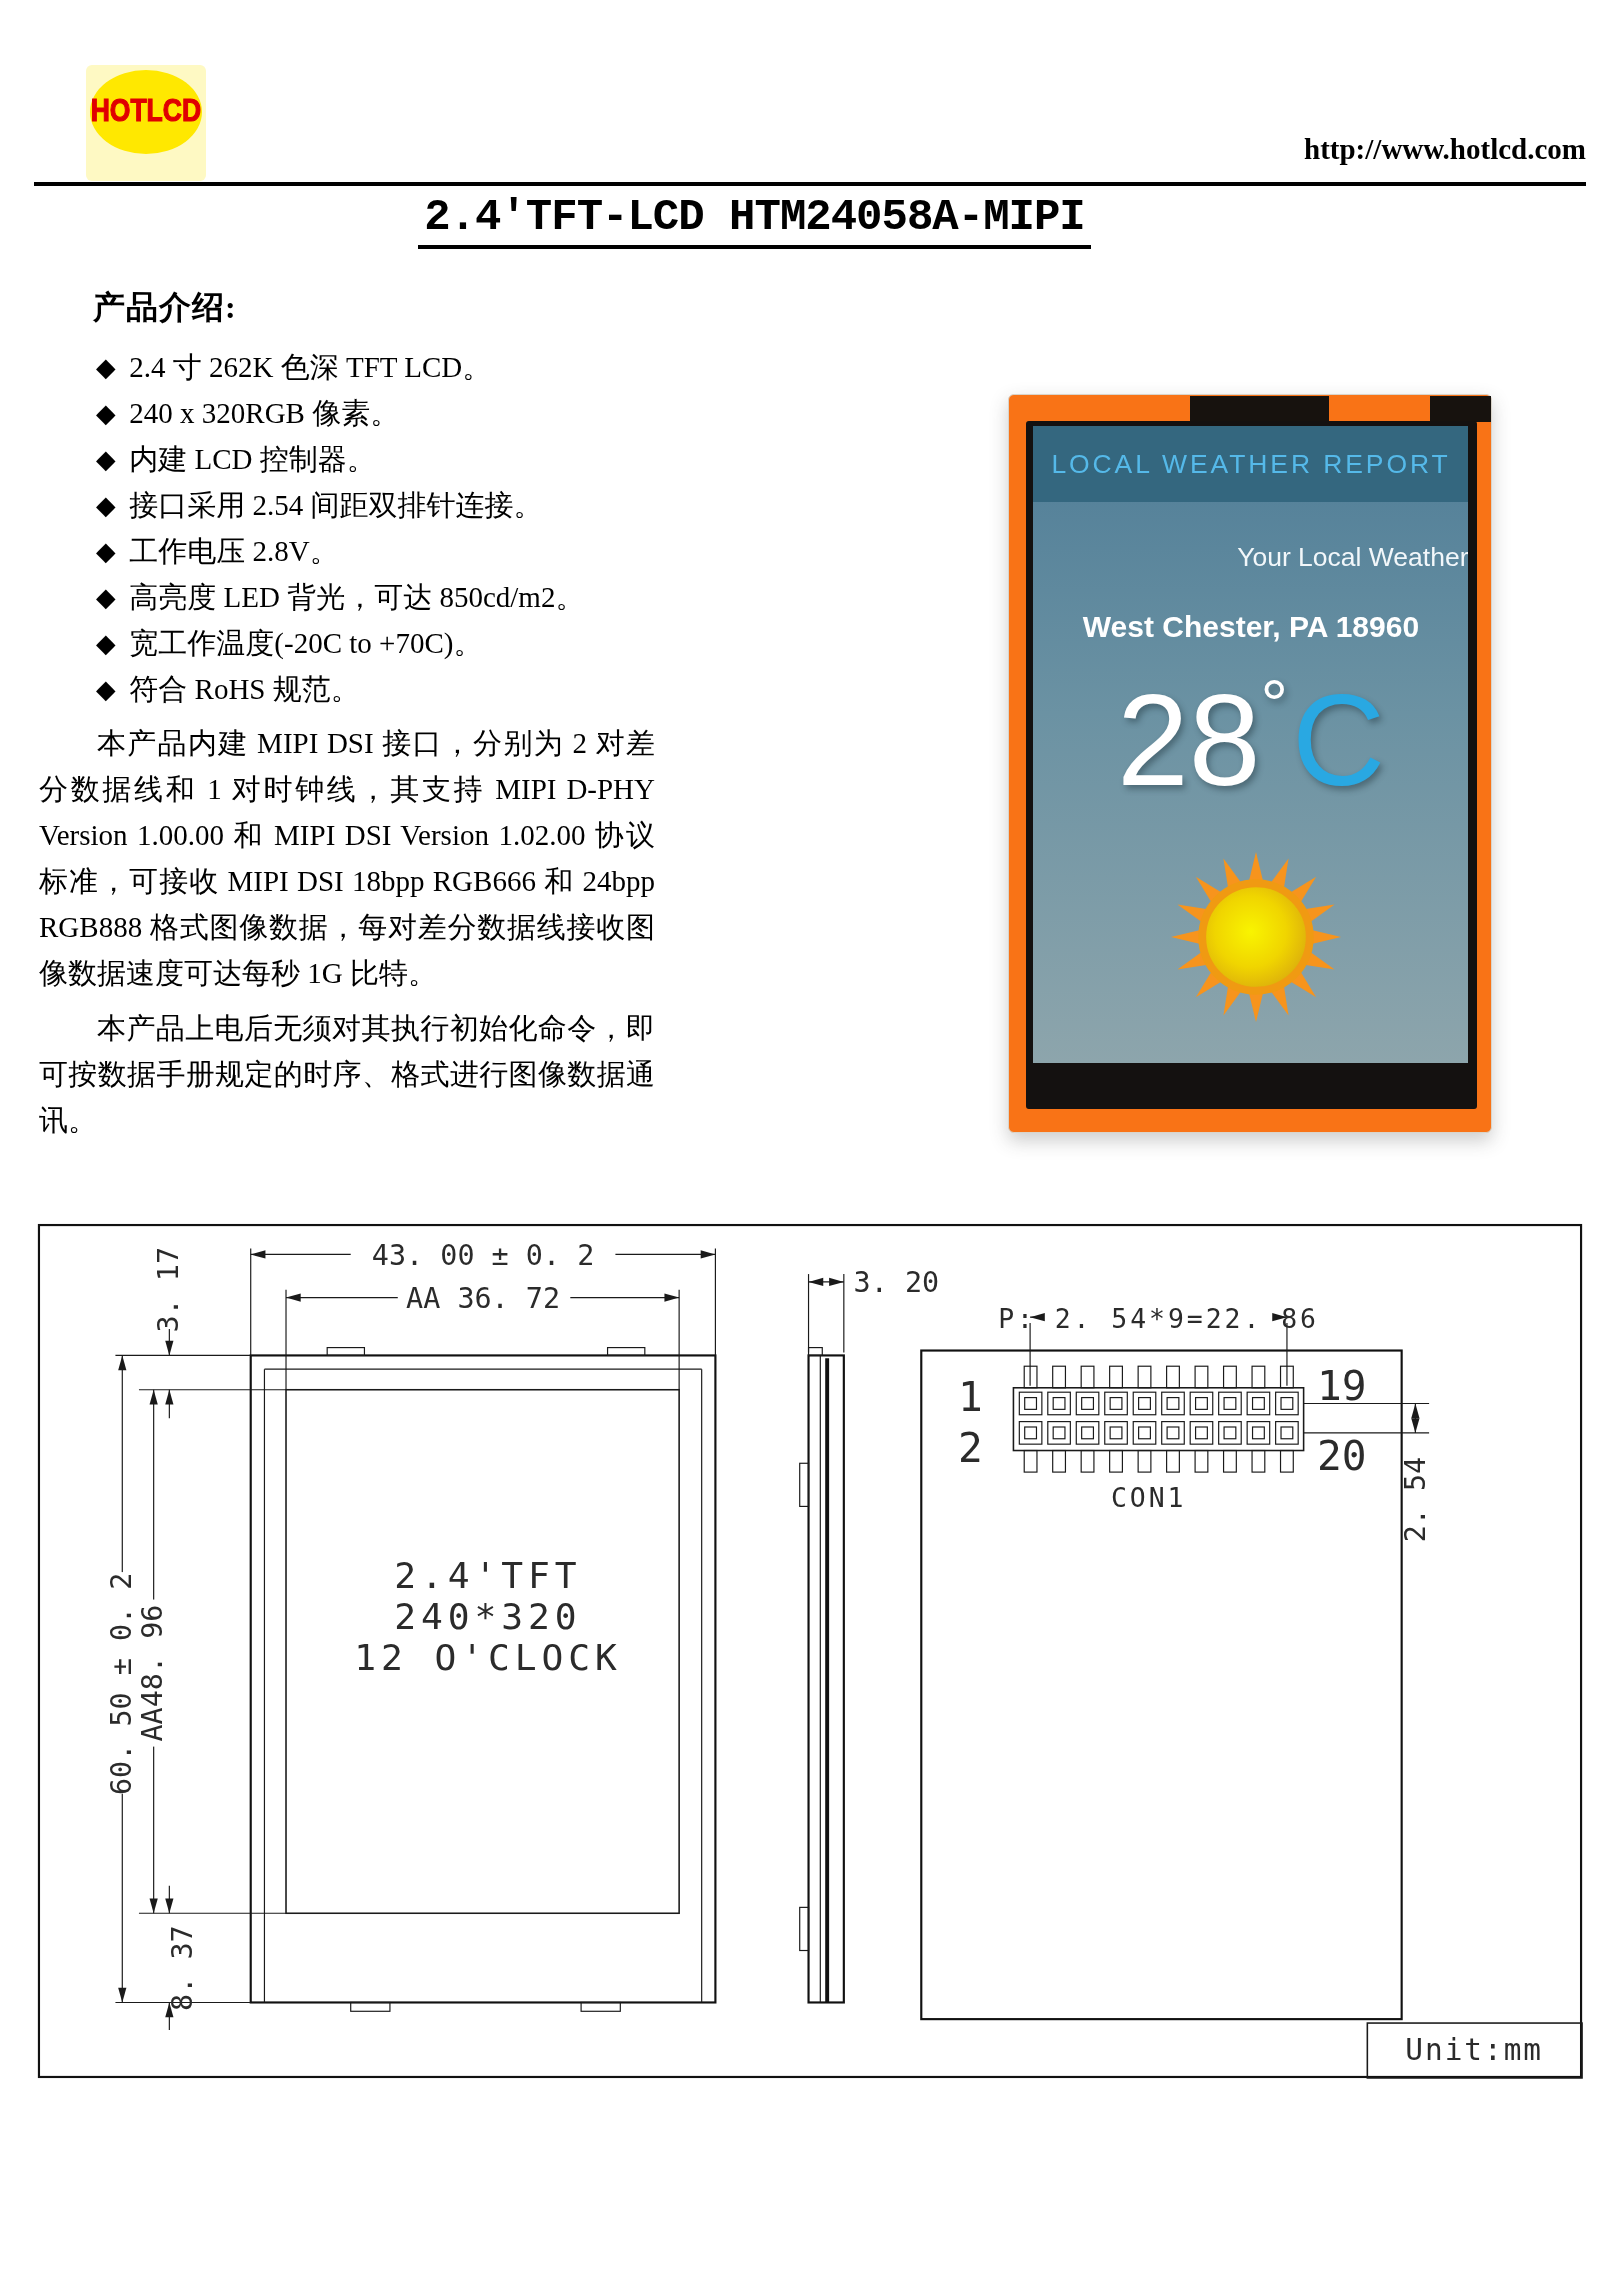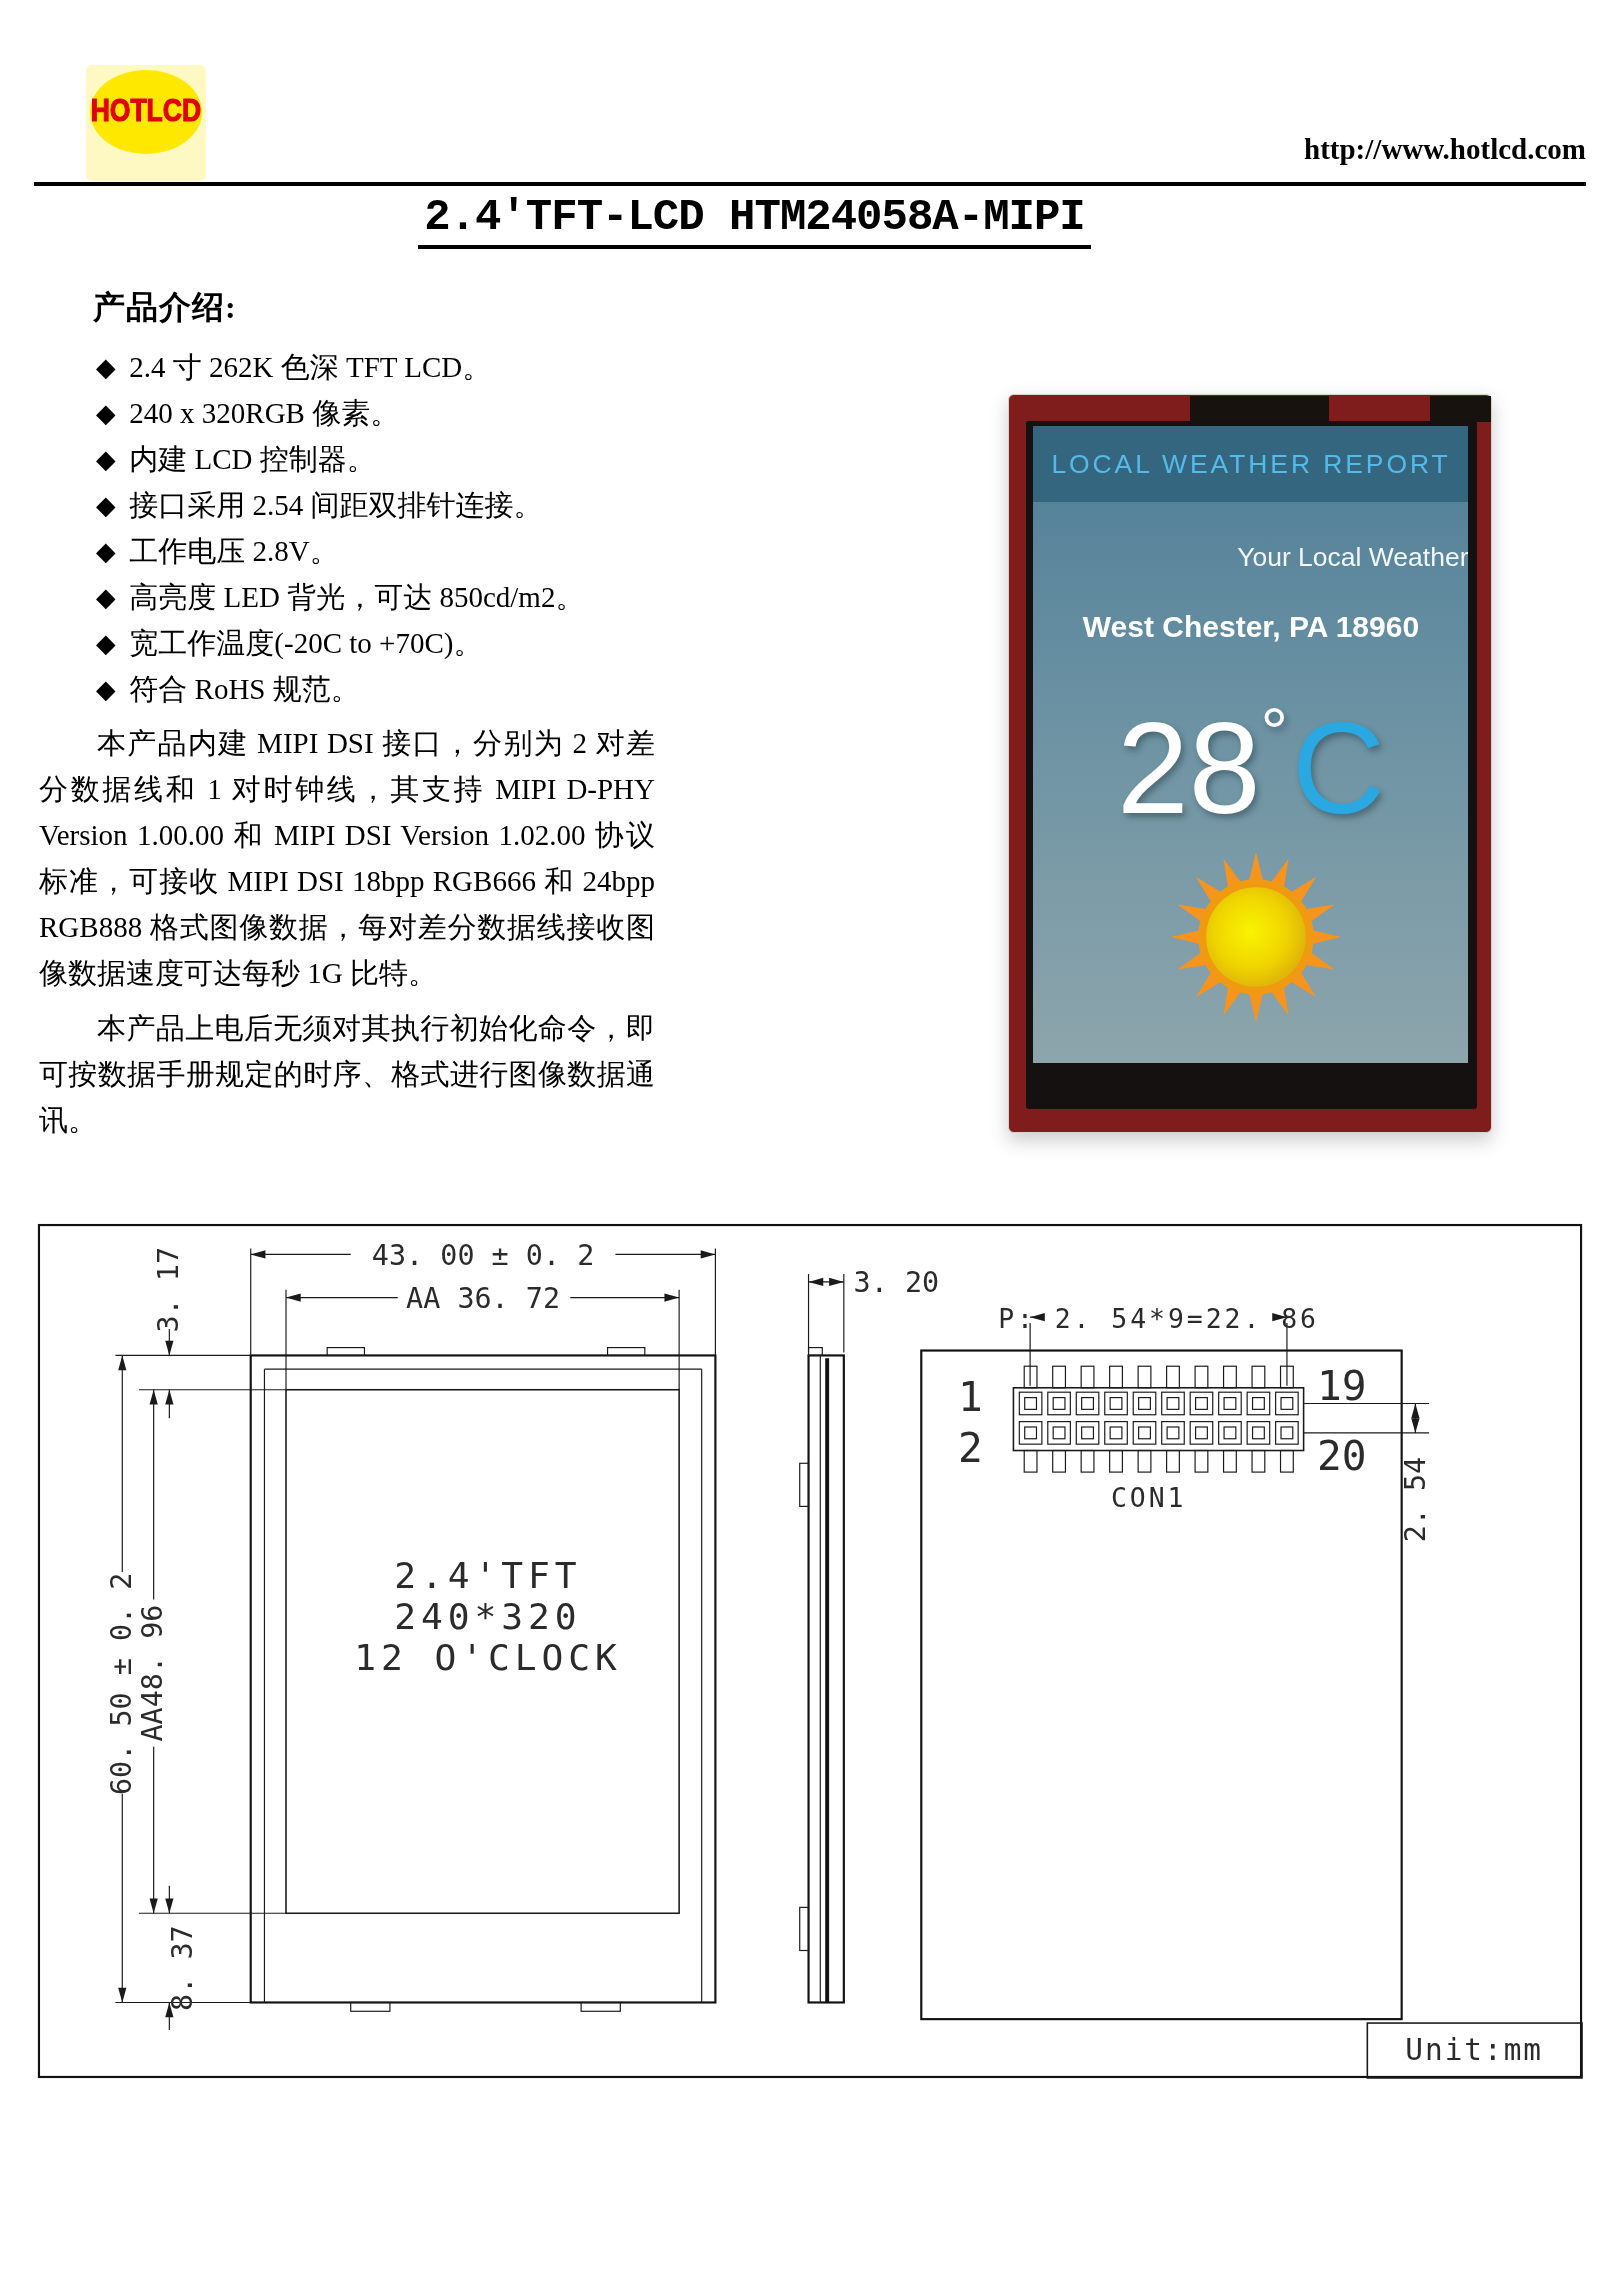--- a/index.html
+++ b/index.html
@@ -28,37 +28,37 @@
 
   
   .intro{left:39px;top:286px;width:616px;font-size:29px;}
   .intro-heading{margin-left:54px;font-size:32px;font-weight:bold;letter-spacing:1px;}
   .bullets{list-style:none;margin:13.7px 0 0 57px;padding:0;}
   .bullets li{line-height:46px;white-space:nowrap;}
   .bullet-mark{display:inline-block;font-size:25.5px;margin-right:13.7px;vertical-align:1px;font-family:"DejaVu Sans",sans-serif;}
   .para{margin-top:8.8px;text-align:justify;text-indent:2em;line-height:46px;font-size:29px;}
 
   
-  .module{left:1008px;top:394px;width:482px;height:737px;background:#7f1d1d;border:1px solid #d9d4ca;
+  .module{left:1008px;top:394px;width:482px;height:737px;background:#f97316;border:1px solid #d9d4ca;
           border-radius:5.9px;box-shadow:0 7.8px 17.6px rgba(60,60,60,.25);}
   .tape{position:absolute;height:25.5px;background:#17120e;top:1px;}
   .tape1{left:181px;width:139px;}
   .tape2{left:421px;width:61px;}
   .bezel{position:absolute;left:16.7px;top:25.5px;width:451px;height:688px;background:#141110;border-radius:2.9px;}
   .screen{position:absolute;left:7.8px;top:5.9px;width:435px;height:637px;overflow:hidden;
           background:linear-gradient(180deg,#4f7d97 0%,#6b92a3 45%,#8da5ac 100%);}
   .scr-header{position:absolute;left:0;top:0;width:100%;height:76px;background:#34677f;
               display:flex;align-items:center;justify-content:center;}
   .scr-header span{font-family:"Liberation Sans",sans-serif;font-size:26.5px;color:#55b9e9;letter-spacing:2.9px;}
   .scr-sub{position:absolute;left:0;top:116px;width:100%;text-align:right;color:#f2f7fa;
            font-family:"Liberation Sans",sans-serif;font-size:26.5px;}
   .scr-loc{position:absolute;left:0;top:184px;width:100%;text-align:center;color:#ffffff;
            font-family:"Liberation Sans",sans-serif;font-size:30px;font-weight:bold;}
   .scr-temp{position:absolute;left:0;top:239px;width:100%;text-align:center;white-space:nowrap;
-            font-family:"Liberation Sans",sans-serif;text-shadow:2.9px 3.9px 6.9px rgba(30,50,60,.45);margin-top:28px;}
+            font-family:"Liberation Sans",sans-serif;text-shadow:2.9px 3.9px 6.9px rgba(30,50,60,.45);}
   .t-val{font-size:129px;color:#fff;}
   .t-deg{font-size:69px;color:#fff;vertical-align:57px;}
   .t-unit{font-size:129px;color:#29a8e2;margin-left:3.9px;}
   .sun{position:absolute;left:135px;top:423px;width:176px;height:176px;}
 
   
   .drawing{left:37px;top:1223px;}
   .drawing text{font-family:"DejaVu Sans Mono",monospace;fill:#2b2b2b;}
   .dimtxt{font-size:29px;}
   .cadtxt{font-size:37px;letter-spacing:5px;fill:#3c3c3c;}

